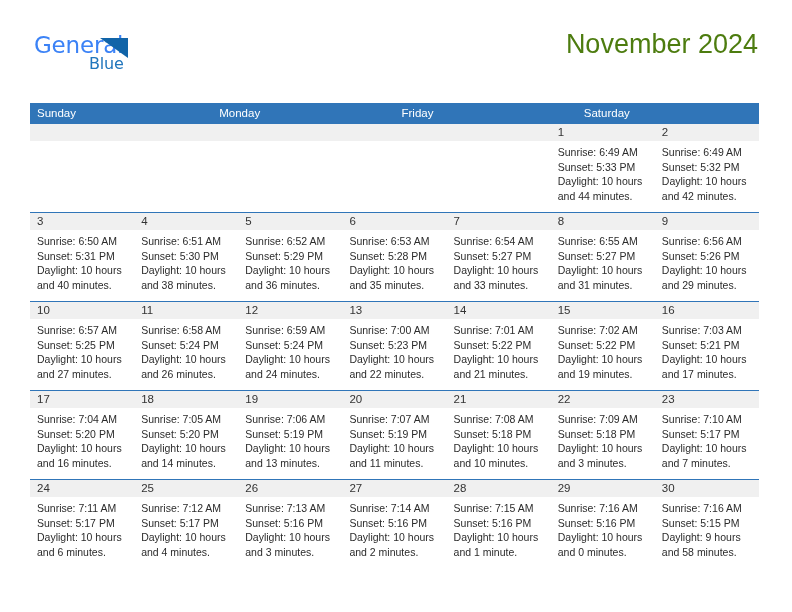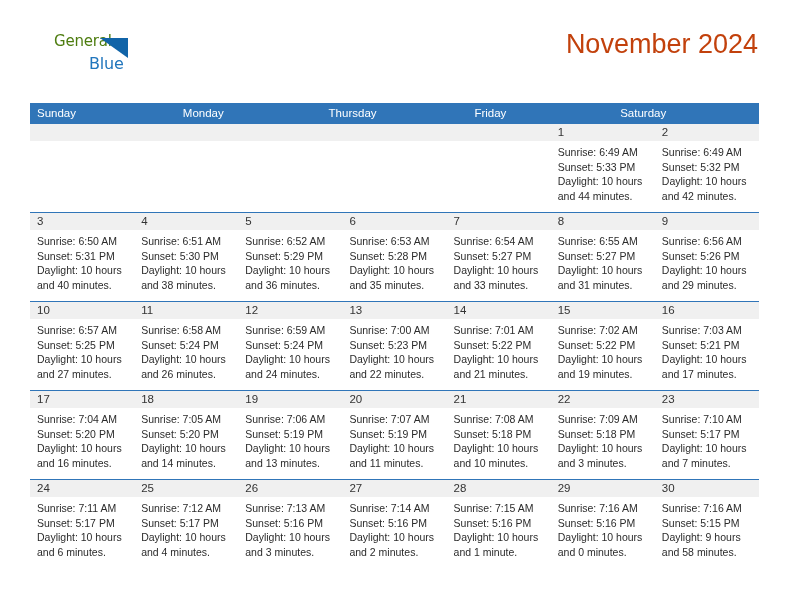--- a/index.html
+++ b/index.html
@@ -33,26 +33,25 @@
     position: absolute;
     left: 0;
     top: 4px;
     width: 210px;
     height: 56px;
   }
   .logo-general {
     position: absolute;
     left: 0;
     top: 0;
-    font-size: 15px;
+    font-size: 23px;
     letter-spacing: -0.2px;
-    color: #4d7c0f;
+    color: #3b82f6;
     font-family: "DejaVu Sans", sans-serif;
     font-weight: 400;
-    margin-left: 20px;
   }
   .logo-blue {
     position: absolute;
     left: 55px;
     top: 22px;
     font-size: 16px;
     letter-spacing: -0.2px;
     color: #2176bd;
     font-family: "DejaVu Sans", sans-serif;
     font-weight: 400;
@@ -68,21 +67,21 @@
   }
 
   .title-block {
     position: absolute;
     right: 0;
     top: 0;
     text-align: right;
   }
   .cal-title {
     font-size: 27px;
-    color: #c2410c;
+    color: #4d7c0f;
     font-weight: 400;
     line-height: 32px;
     font-family: "Liberation Sans", sans-serif;
     white-space: nowrap;
   }
   .cal-subtitle {
     font-size: 14.5px;
     color: #2b2b2b;
     font-weight: 400;
     line-height: 22px;
@@ -162,21 +161,20 @@
       <div class="cal-title">November 2024</div>
     </div>
 
   </div>
 
   <div class="calendar">
 
     <div class="dow-row">
       <div class="dow">Sunday</div>
       <div class="dow">Monday</div>
-      <div class="dow">Thursday</div>
       <div class="dow">Friday</div>
       <div class="dow">Saturday</div>
     </div>
 
     <div id="weeks-container">
         <div class="week first">
           <div class="day-cell">
             <div class="day-num-band"></div>
             <div class="day-body">
               <div></div>

